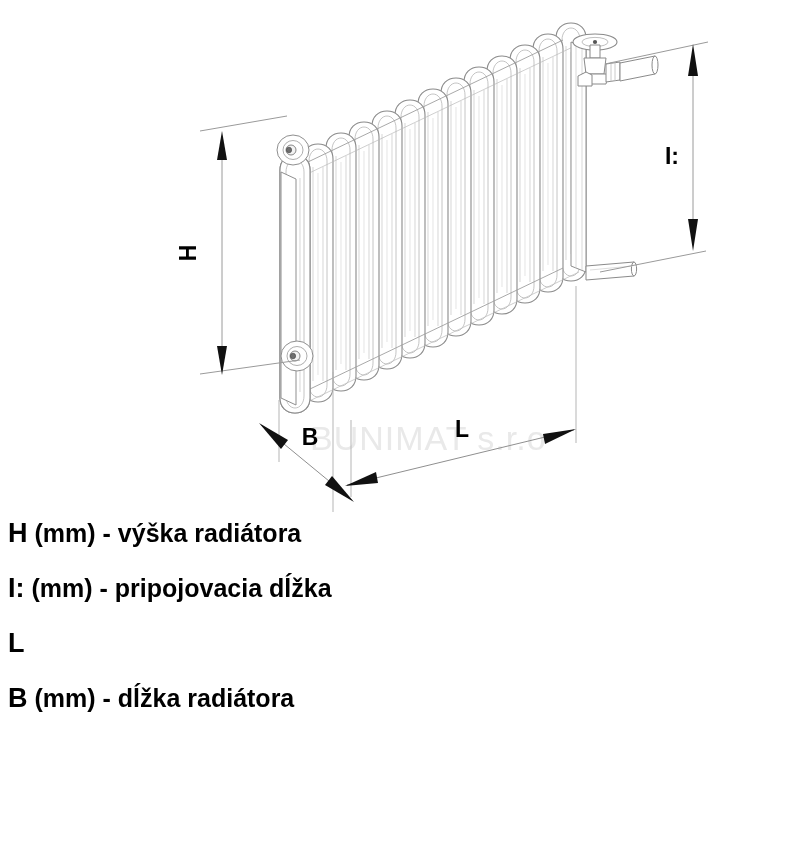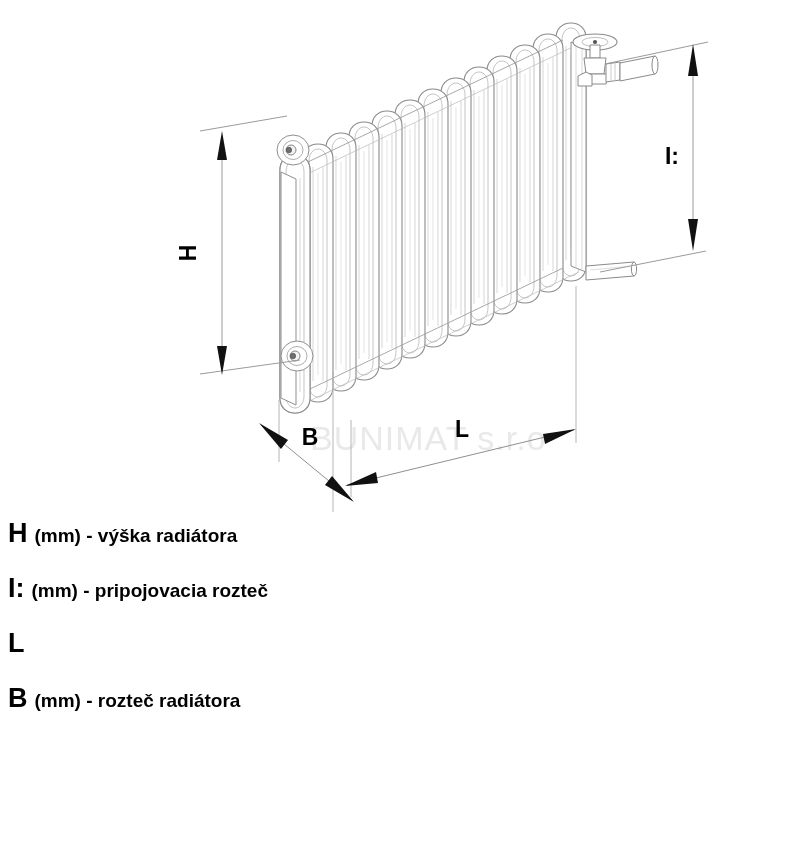--- a/index.html
+++ b/index.html
@@ -18,21 +18,21 @@
     padding:0 0 0 8px;
     height:55px;
   }
   .legend-sym{
     font-size:27px;font-weight:bold;line-height:1;
     letter-spacing:0px;
     min-width:0;
     white-space:pre;
   }
   .legend-desc{
-    font-size:19px;font-weight:bold;line-height:1;
+    font-size:25px;font-weight:bold;line-height:1;
     white-space:pre;
   }
   .gap-wide{padding-left:12px;}
   .gap-normal{padding-left:7px;}
 </style>
 </head>
 <body>
 
 <div id="diagram-area">
   <svg width="799" height="520" viewBox="0 0 799 520" xmlns="http://www.w3.org/2000/svg">
@@ -191,22 +191,22 @@
   </svg>
 </div>
 
 <div id="legend">
   <div class="legend-row">
     <span class="legend-sym">H</span>
     <span class="legend-desc gap-normal">(mm) - výška radiátora</span>
   </div>
   <div class="legend-row">
     <span class="legend-sym">I:</span>
-    <span class="legend-desc gap-normal">(mm) - pripojovacia rozteč</span>
+    <span class="legend-desc gap-normal">(mm) - pripojovacia dĺžka</span>
   </div>
   <div class="legend-row">
     <span class="legend-sym">L</span>
   </div>
   <div class="legend-row">
     <span class="legend-sym">B</span>
-    <span class="legend-desc gap-normal">(mm) - rozteč radiátora</span>
+    <span class="legend-desc gap-normal">(mm) - dĺžka radiátora</span>
   </div>
 </div>
 
 </body></html>

